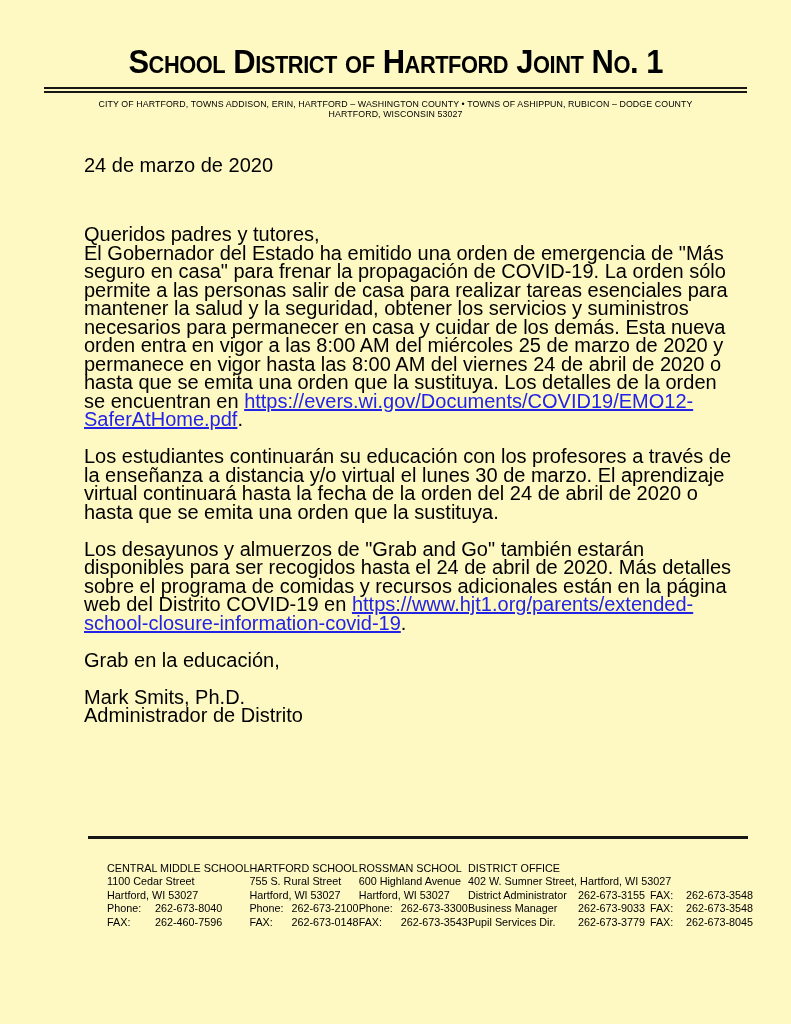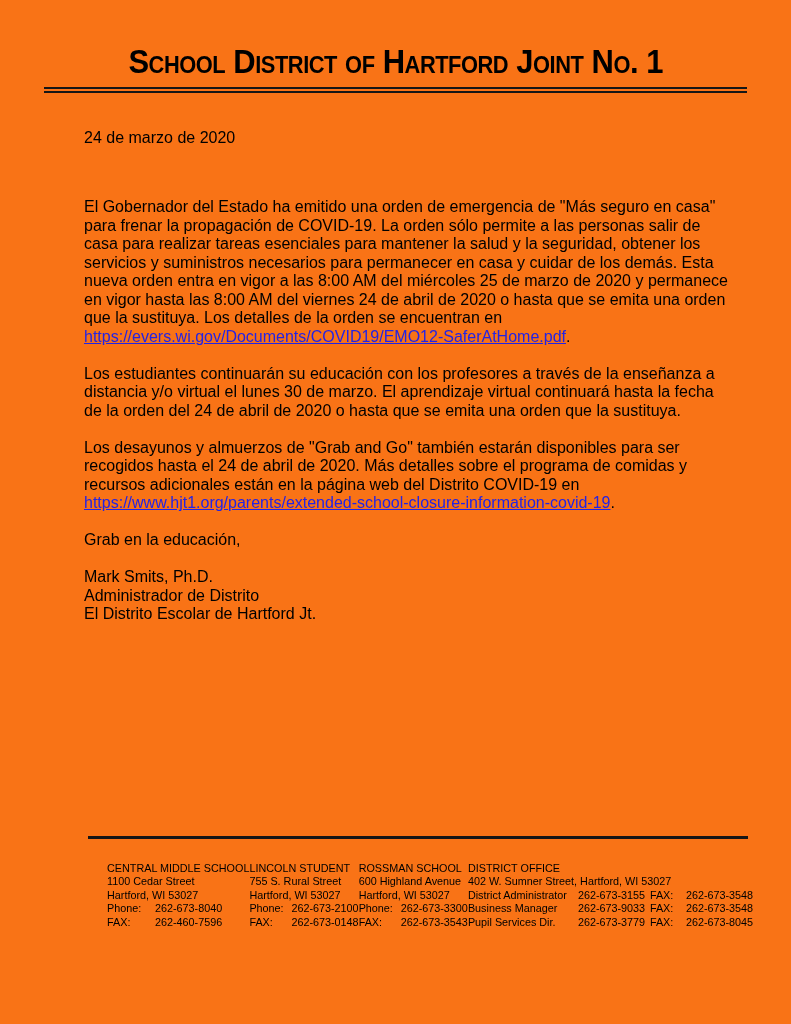--- a/index.html
+++ b/index.html
@@ -1,21 +1,21 @@
 <!DOCTYPE html>
 <html style="--link-color: #2323e6;"><head>
 <meta charset="utf-8">
 <style>
   * { margin:0; padding:0; box-sizing:border-box; }
   html,body { background:#ffffff; }
   .page {
     position:relative;
     width:791px; height:1024px;
     margin:0 auto;
-    background:#f97316;
+    background:#fef9c3;
     color:#000;
     font-family:"Liberation Sans", sans-serif;
     overflow:hidden;
   }
 
   
   .letterhead { text-align:center; padding-top:44px; }
   .lh-title {
     display:inline-block;
     font-size:34px; font-weight:700;
@@ -41,21 +41,21 @@
     margin-top:6px;
     font-size:8.8px;
     line-height:10.5px;
     letter-spacing:0.1px;
   }
 
   
   .letter-body {
     margin:36px 44px 0 84px;
     width:650px;
-    font-size:16px;
+    font-size:20px;
     line-height:18.5px;
   }
   .date-line { margin-bottom:51px; }
   .greeting { margin:0; }
   .para { margin:0 0 18.5px 0; overflow-wrap:break-word; }
   .para:last-of-type { margin-bottom:0; }
   .closing { margin:0 0 18.5px 0; }
   .sig-line { line-height:18.5px; }
   a.link { color:var(--link-color,#2323e6); text-decoration:underline; cursor:pointer; }
 
@@ -84,51 +84,55 @@
 </head>
 <body>
 
 <div class="page">
 
   <div class="letterhead">
     <div>
       <span class="lh-title">School District of Hartford Joint No. 1</span>
     </div>
     <div class="double-rule"></div>
+    <div class="lh-district">
+      <div>CITY OF HARTFORD, TOWNS ADDISON, ERIN, HARTFORD – WASHINGTON COUNTY • TOWNS OF ASHIPPUN, RUBICON – DODGE COUNTY</div>
+      <div>HARTFORD, WISCONSIN 53027</div>
+    </div>
   </div>
 
   <div class="letter-body">
     <div class="date-line">24 de marzo de 2020</div>
 
+    <p class="greeting">Queridos padres y tutores,</p>
     <p class="para"><span>El Gobernador del Estado ha emitido una orden de emergencia de "Más seguro en casa" para frenar la propagación de COVID-19. La orden sólo permite a las personas salir de casa para realizar tareas esenciales para mantener la salud y la seguridad, obtener los servicios y suministros necesarios para permanecer en casa y cuidar de los demás. Esta nueva orden entra en vigor a las 8:00 AM del miércoles 25 de marzo de 2020 y permanece en vigor hasta las 8:00 AM del viernes 24 de abril de 2020 o hasta que se emita una orden que la sustituya. Los detalles de la orden se encuentran en </span><a href="#" class="link">https://evers.wi.gov/Documents/COVID19/EMO12-SaferAtHome.pdf</a><span>.</span></p>
     <p class="para"><span>Los estudiantes continuarán su educación con los profesores a través de la enseñanza a distancia y/o virtual el lunes 30 de marzo. El aprendizaje virtual continuará hasta la fecha de la orden del 24 de abril de 2020 o hasta que se emita una orden que la sustituya.</span></p>
     <p class="para"><span>Los desayunos y almuerzos de "Grab and Go" también estarán disponibles para ser recogidos hasta el 24 de abril de 2020. Más detalles sobre el programa de comidas y recursos adicionales están en la página web del Distrito COVID-19 en </span><a href="#" class="link">https://www.hjt1.org/parents/extended-school-closure-information-covid-19</a><span>.</span></p>
 
     <p class="closing">Grab en la educación,</p>
 
     <div>
       <div class="sig-line">Mark Smits, Ph.D.</div>
       <div class="sig-line">Administrador de Distrito</div>
-      <div class="sig-line">El Distrito Escolar de Hartford Jt.</div>
     </div>
   </div>
 
   <div class="footer">
     <div class="footer-rule"></div>
     <div class="footer-cols">
 
       <div class="school-col">
           <div class="f-name">CENTRAL MIDDLE SCHOOL</div>
           <div>1100 Cedar Street</div>
           <div>Hartford, WI 53027</div>
           <div class="f-row"><span class="f-label">Phone:</span><span>262-673-8040</span></div>
           <div class="f-row"><span class="f-label">FAX:</span><span>262-460-7596</span></div>
         </div>
         <div class="school-col">
-          <div class="f-name">LINCOLN STUDENT</div>
+          <div class="f-name">HARTFORD SCHOOL</div>
           <div>755 S. Rural Street</div>
           <div>Hartford, WI 53027</div>
           <div class="f-row"><span class="f-label">Phone:</span><span>262-673-2100</span></div>
           <div class="f-row"><span class="f-label">FAX:</span><span>262-673-0148</span></div>
         </div>
         <div class="school-col">
           <div class="f-name">ROSSMAN SCHOOL</div>
           <div>600 Highland Avenue</div>
           <div>Hartford, WI 53027</div>
           <div class="f-row"><span class="f-label">Phone:</span><span>262-673-3300</span></div>

